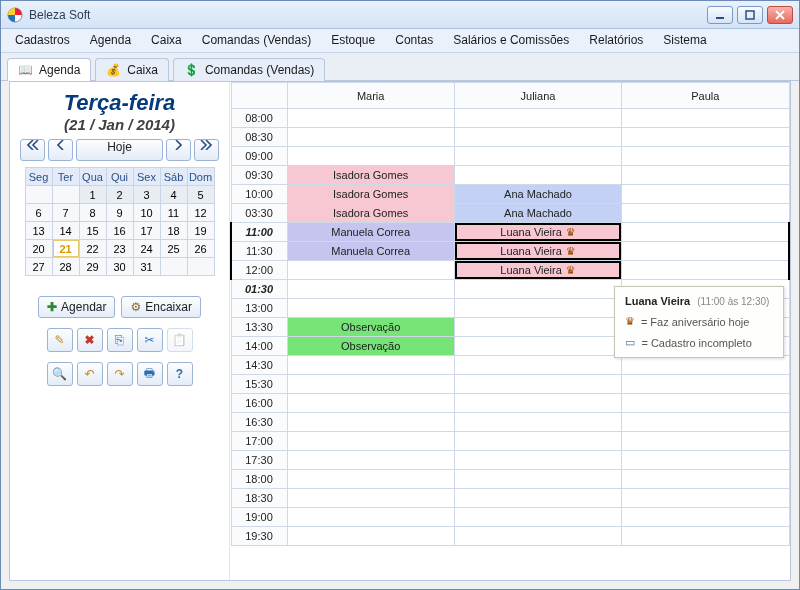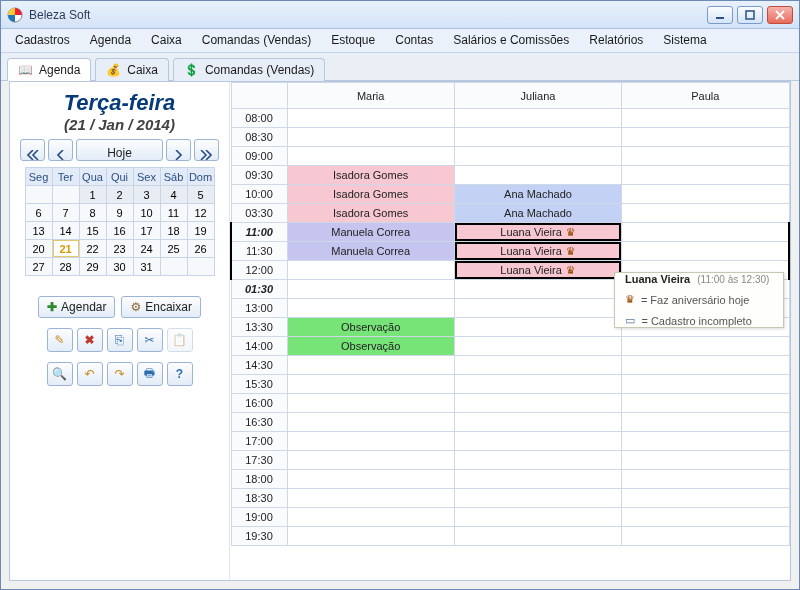--- a/index.html
+++ b/index.html
@@ -19,21 +19,21 @@
   
   .tabstrip { height:28px; background:#eaeef5; display:flex; align-items:flex-end; padding:4px 6px 0 6px; border-bottom:1px solid #b6c7df; gap:4px; }
   .tab { display:flex; align-items:center; gap:6px; padding:4px 10px; border:1px solid #b6c7df; border-bottom:none; border-radius:4px 4px 0 0; background:#e8eef8; color:#1a1a1a; position:relative; top:1px; }
   .tab.active { background:#fff; }
   
   .body { position:absolute; top:80px; bottom:8px; left:8px; right:8px; background:#fff; border:1px solid #b6c7df; display:flex; }
   .left-pane { width:220px; padding:8px 10px; border-right:1px solid #e0e6ef; }
   .day-title { font-size:22px; font-weight:bold; color:#063a7a; text-align:center; font-style:italic; }
   .day-date  { font-size:15px; font-weight:bold; color:#404040; text-align:center; margin-bottom:6px; font-style:italic; }
   .nav-row { display:flex; gap:3px; justify-content:center; margin:6px 0; }
-  .nav-btn { width:26px; height:22px; border:1px solid #9bb4d5; border-radius:3px; background:linear-gradient(#fdfdfe,#e3ecf8); display:flex; align-items:flex-end; justify-content:center; color:#2a4f86; }
+  .nav-btn { width:26px; height:22px; border:1px solid #9bb4d5; border-radius:3px; background:linear-gradient(#fdfdfe,#e3ecf8); display:flex; align-items:flex-start; justify-content:center; color:#2a4f86; }
   .nav-btn.today { width:auto; padding:0 30px; font-size:12px; color:#222; }
   
   table.minical { border-collapse:collapse; margin:6px auto; }
   table.minical th, table.minical td { width:27px; height:18px; text-align:center; border:1px solid #c8d5e7; font-size:11px; background:#f6f8fc; }
   table.minical th { background:#e2ebf7; color:#2a4f86; font-weight:normal; }
   table.minical td.shaded { background:#e8edf4; }
   table.minical td.selected { color:#d99a00; font-weight:bold; background:#fff; box-shadow:inset 0 0 0 1px #e7c869; }
   table.minical td.empty { background:#f6f8fc; }
   
   .action-row { display:flex; gap:6px; justify-content:center; margin-top:20px; }
@@ -53,21 +53,21 @@
   .appt.pink   { background:#f7c7d2; }
   .appt.purple { background:#c6c5ef; }
   .appt.blue   { background:#c3d1f5; }
   .appt.green  { background:#77e477; }
   .appt.sel    { box-shadow:inset 0 0 0 2px #000; }
   td.selband-top    { border-top:2px solid #000; }
   td.selband-bottom { border-bottom:2px solid #000; }
   td.selband-left   { border-left:2px solid #000 !important; }
   .cake { color:#9a4a00; font-size:11px; }
   
-  .tooltip { position:absolute; right:6px; top:190px; width:170px; background:#fefefc; border:1px solid #c7c7b4; padding:0 10px; font-size:11px; box-shadow:1px 1px 3px rgba(0,0,0,.15); }
+  .tooltip { position:absolute; right:6px; top:204px; width:170px; background:#fefefc; border:1px solid #c7c7b4; padding:8px 10px; font-size:11px; box-shadow:1px 1px 3px rgba(0,0,0,.15); }
   .tooltip .tt-name { font-weight:bold; color:#222; display:inline; }
   .tooltip .tt-time { color:#888; font-size:10px; margin-left:4px; }
   .tooltip .tt-row { margin-top:8px; display:flex; align-items:center; gap:6px; color:#555; }
 </style>
 </head>
 <body>
 
 <div class="window">
 
   <div class="titlebar">

